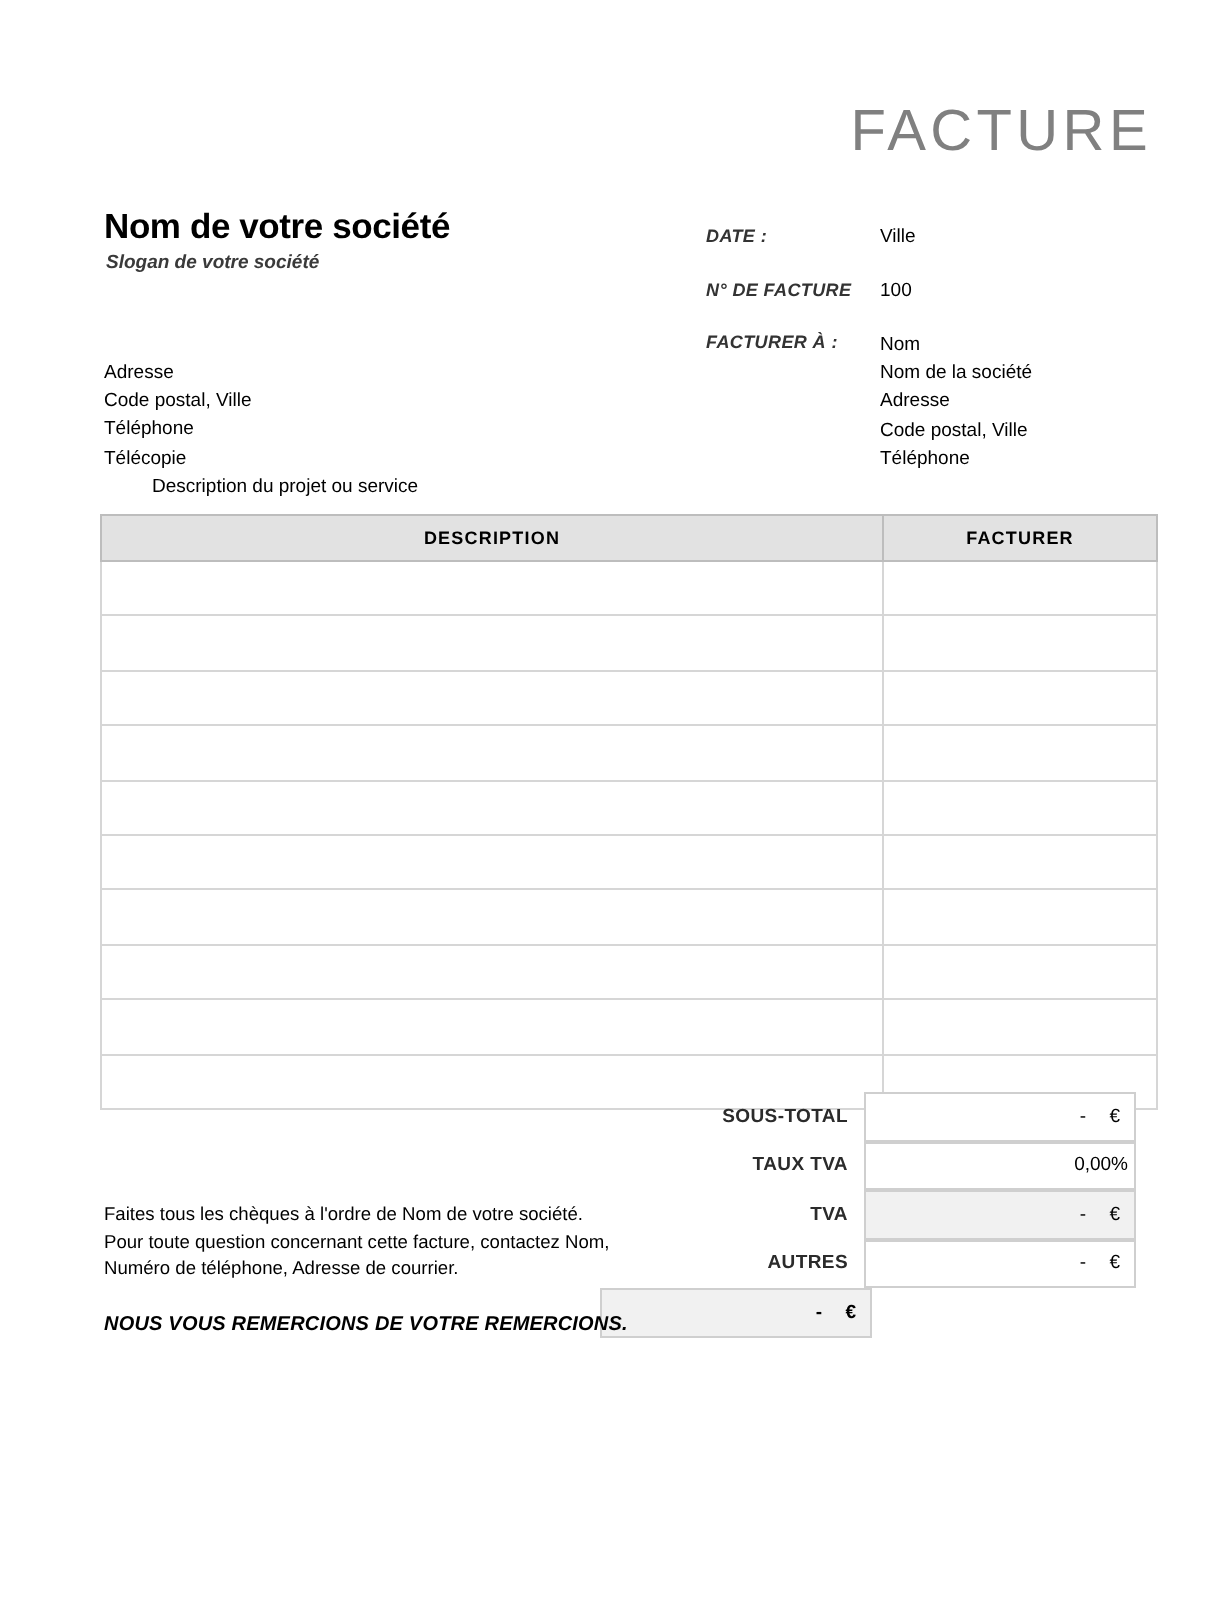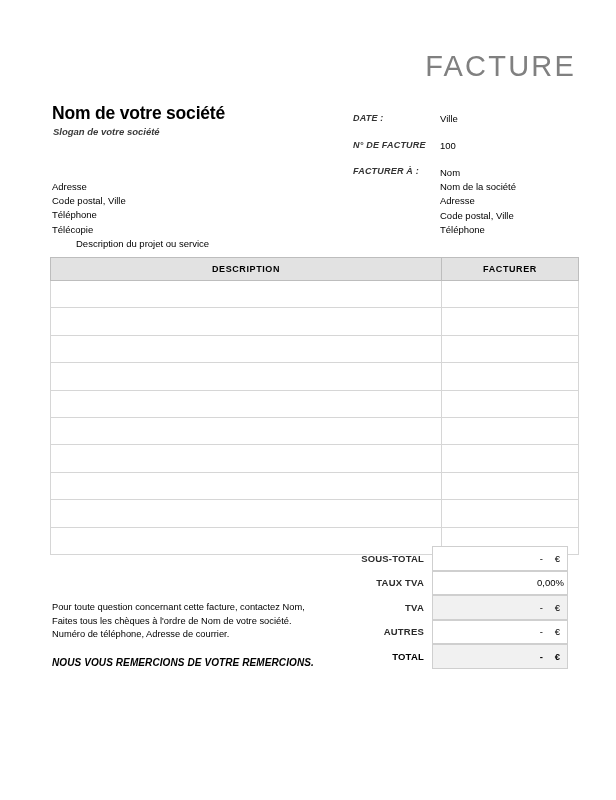--- a/index.html
+++ b/index.html
@@ -334,28 +334,27 @@
         </div>
       </div>
       <div class="total-row">
         <div class="total-label">AUTRES</div>
         <div class="total-box">
           <span class="amt-dash">-</span>
           <span class="amt-cur">€</span>
         </div>
       </div>
       <div class="total-row grand">
-        <div class="total-label">TOTAL</div>
         <div class="total-box shaded">
           <span class="amt-dash">-</span>
           <span class="amt-cur">€</span>
         </div>
       </div>
     </div>
 
   <div class="footer-notes" id="footer-notes">
+      <div>Faites tous les chèques à l'ordre de Nom de votre société.</div>
       <div>Pour toute question concernant cette facture, contactez Nom,</div>
-      <div>Faites tous les chèques à l'ordre de Nom de votre société.</div>
       <div>Numéro de téléphone, Adresse de courrier.</div>
     </div>
   <div class="thanks">NOUS VOUS REMERCIONS DE VOTRE REMERCIONS.</div>
 
 </div>
 
 </body></html>

